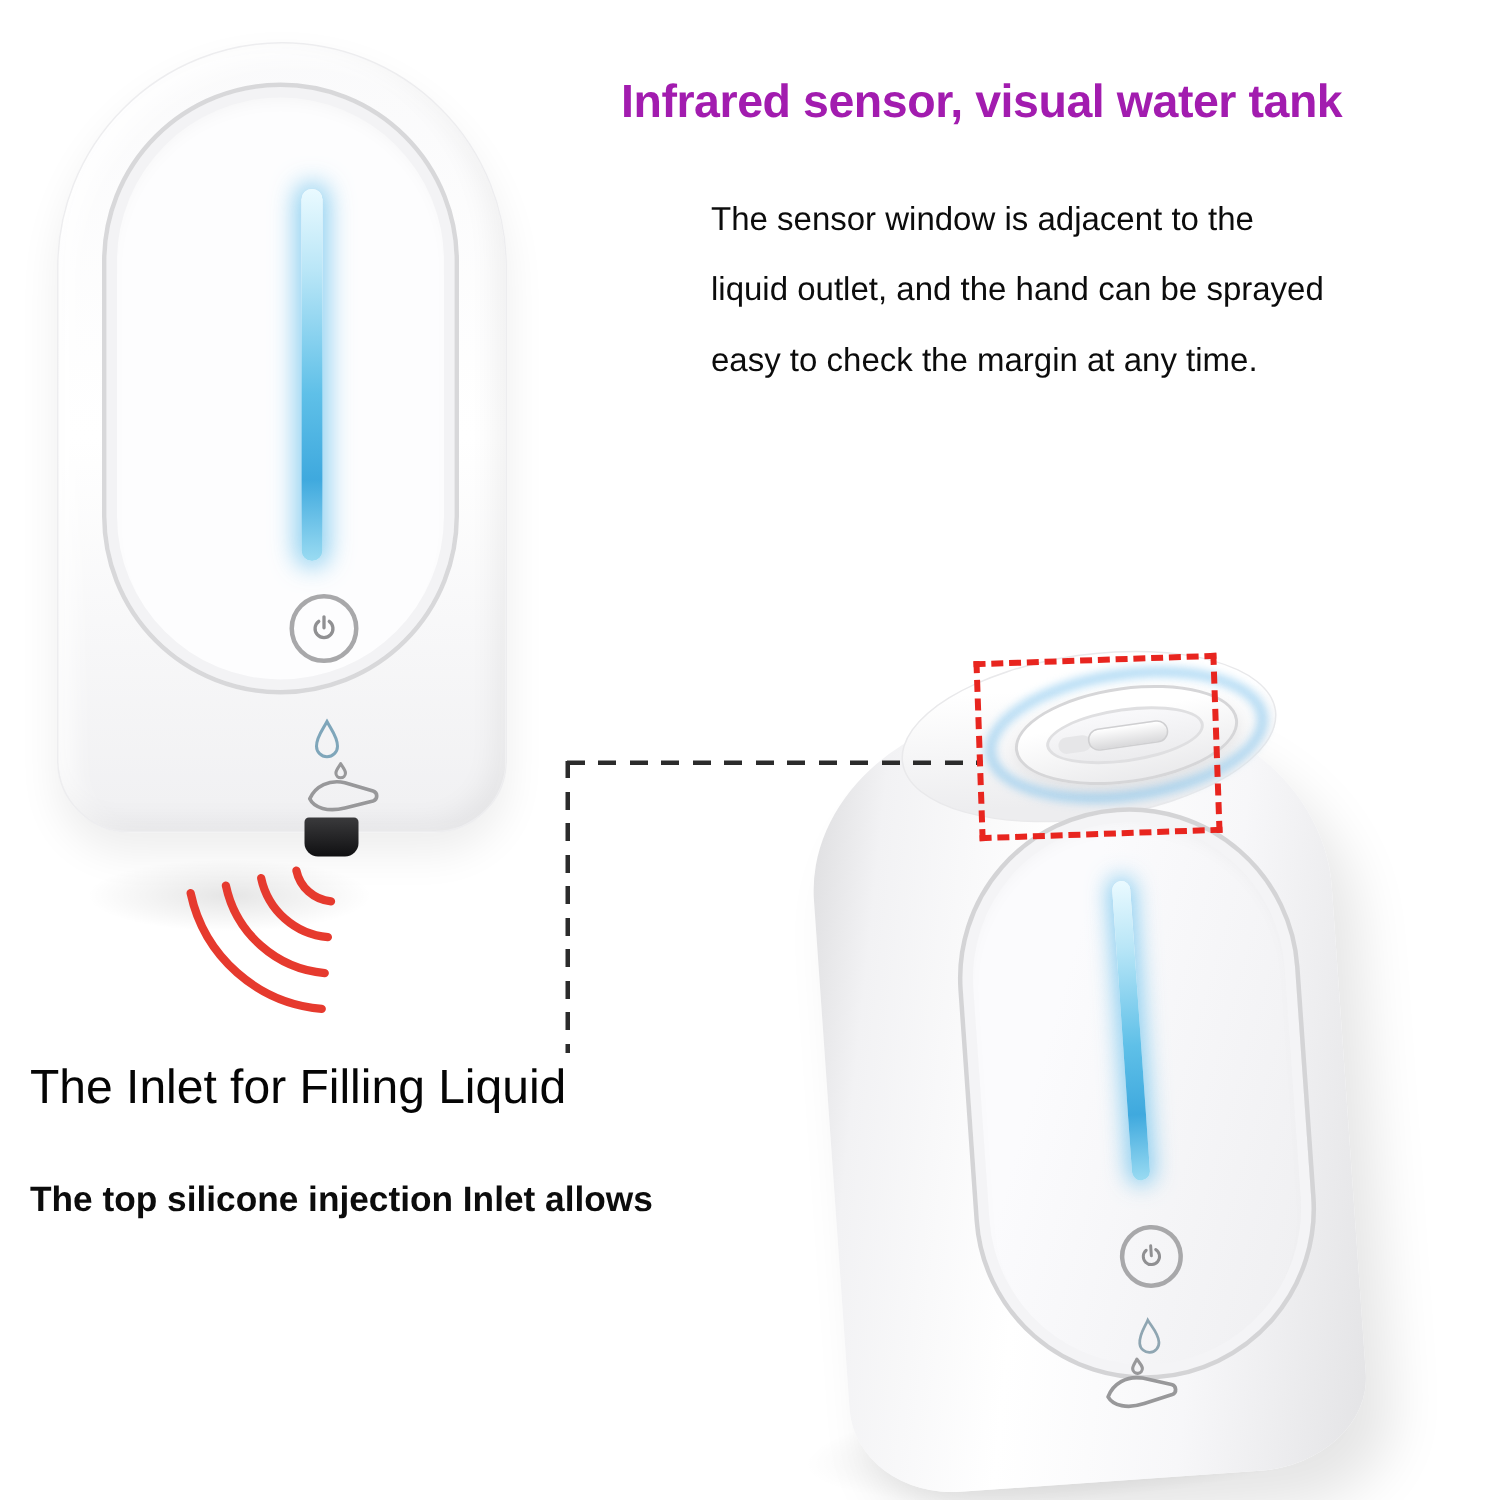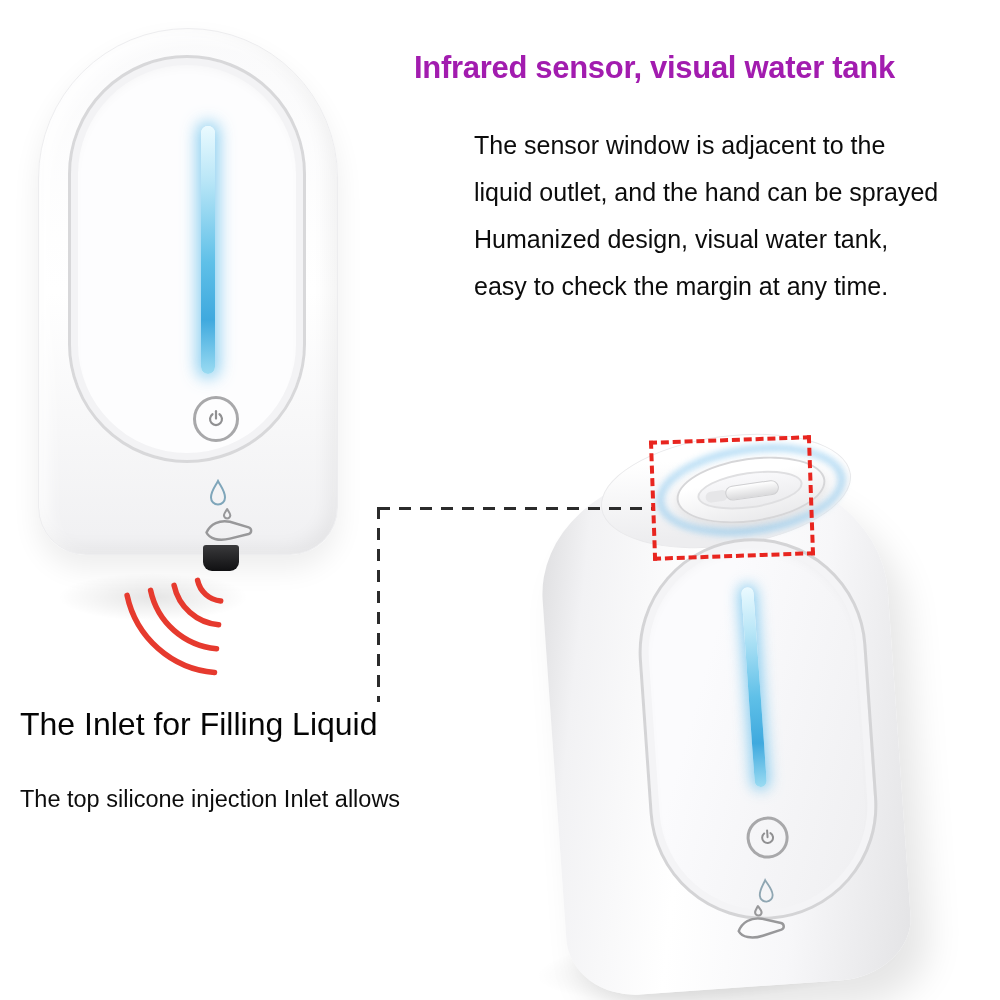--- a/index.html
+++ b/index.html
@@ -57,23 +57,23 @@
     background: linear-gradient(180deg, #3a3a3c, #101012);
     z-index: 2;
   }
   .waves { left: 95px; top: 545px; width: 190px; height: 115px; overflow: visible; z-index: 1; }
 
   
   .sensor-title {
     left: 414px; top: 50px; width: 567px;
     font-size: 31px; font-weight: 700; letter-spacing: -0.3px; color: #a21caf;
   }
-  .sensor-text { left: 474px; top: 122px; width: 516px; font-size: 25px; line-height: 47px; color: #0c0c0c; }
+  .sensor-text { left: 474px; top: 122px; width: 516px; font-size: 22px; line-height: 47px; color: #0c0c0c; }
   .inlet-title { left: 20px; top: 706px; width: 480px; font-size: 32px; font-weight: 400; color: #050505; }
-  .inlet-text { left: 20px; top: 776px; width: 505px; font-size: 23.5px; line-height: 47px; color: #0c0c0c; }
+  .inlet-text { left: 20px; top: 776px; width: 505px; font-size: 23.5px; line-height: 47px; color: #0c0c0c; font-weight: bold; }
 
   
   .callout-h {
     left: 378px; top: 507px; width: 277px; height: 3px; z-index: 7;
     background: repeating-linear-gradient(90deg, #2b2b2b 0 12px, transparent 12px 21px);
   }
   .callout-v {
     left: 377px; top: 507px; width: 3px; height: 195px; z-index: 7;
     background: repeating-linear-gradient(180deg, #2b2b2b 0 12px, transparent 12px 21px);
   }
@@ -185,21 +185,20 @@
     <path d="M91.5 78.7 A74 74 0 0 1 25.6 20.4" fill="none" stroke="#e63a2e" stroke-width="5.5" stroke-linecap="round"></path>
     <path d="M89.5 102.6 A98 98 0 0 1 2.1 25.4" fill="none" stroke="#e63a2e" stroke-width="5.5" stroke-linecap="round"></path>
   </svg>
 </div>
 
 <h1 class="abs sensor-title">Infrared sensor, visual water tank</h1>
 
 <div class="abs sensor-text">
   <div>The sensor window is adjacent to the</div>
   <div>liquid outlet, and the hand can be sprayed</div>
-  <div>Humanized design, visual water tank,</div>
   <div>easy to check the margin at any time.</div>
 </div>
 
 <h2 class="abs inlet-title">The Inlet for Filling Liquid</h2>
 
 <div class="abs inlet-text">
   <div>The top silicone injection Inlet allows</div>
 </div>
 
 <div class="abs callout-h"></div>

